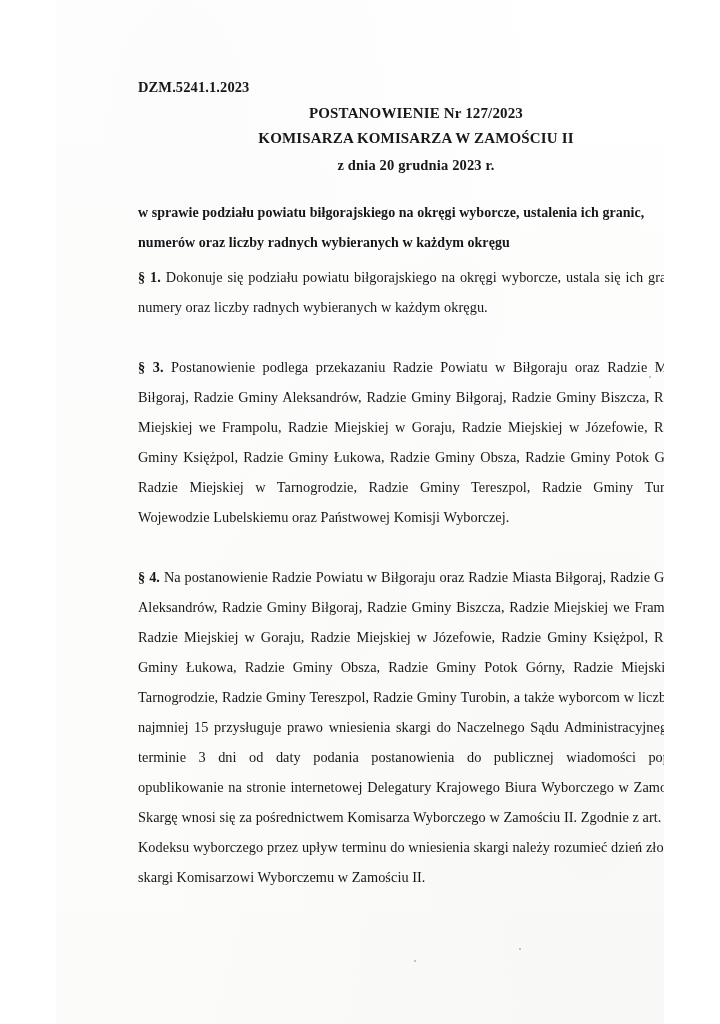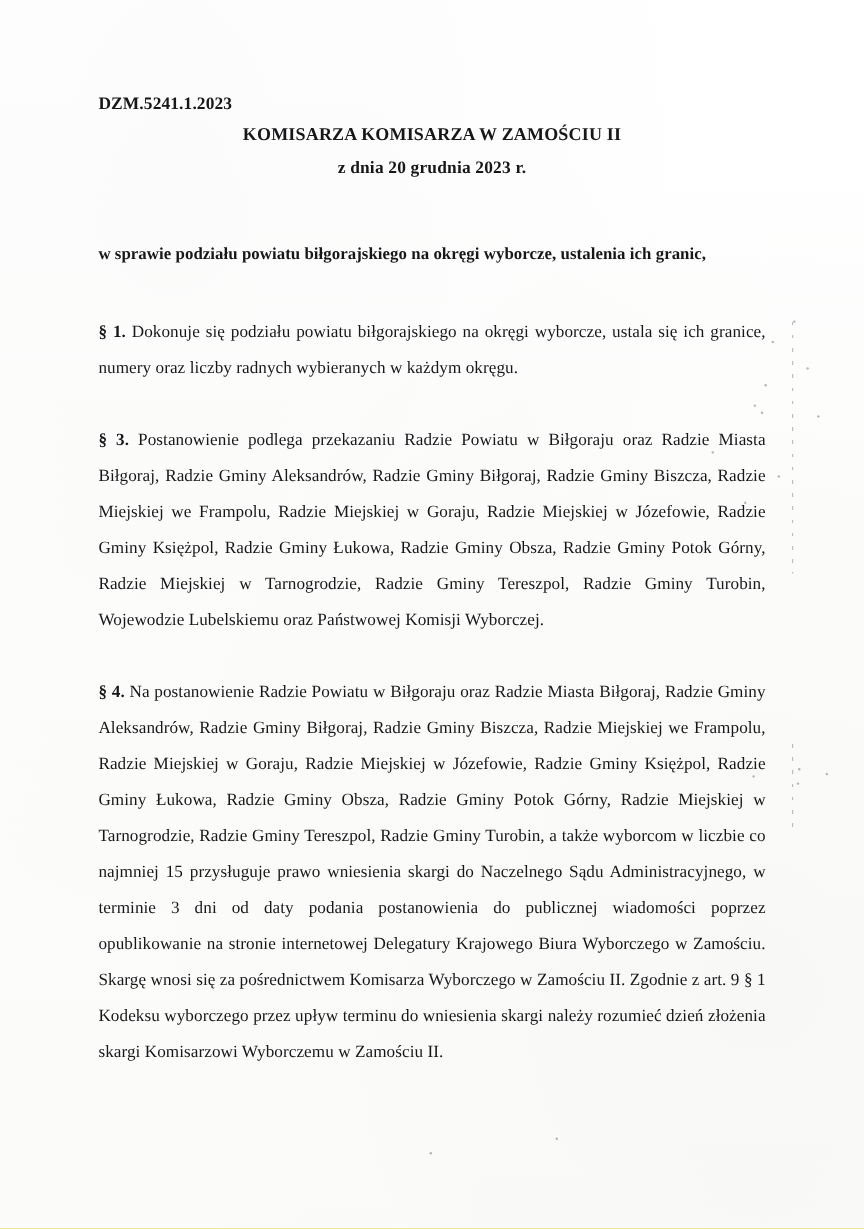--- a/index.html
+++ b/index.html
@@ -7,24 +7,24 @@
     margin: 0;
     padding: 0;
     background: #ffffff;
   }
   body {
     font-family: "Liberation Serif", "DejaVu Serif", serif;
     color: #17171a;
   }
   .page {
     position: relative;
-    width: 720px;
+    width: 608px;
     height: 1024px;
     margin: 0 auto;
-    background: #eab308;
+    background: #f9a8d4;
     overflow: hidden;
     box-sizing: border-box;
   }
   
   .page::before {
     content: "";
     position: absolute;
     inset: 0;
     background:
       radial-gradient(ellipse at 20% 12%, rgba(0,0,0,0.012), rgba(0,0,0,0) 60%),
@@ -128,26 +128,28 @@
 </head>
 <body>
 
 <div class="page">
 
   <div class="content">
 
     <div class="doc-ref">DZM.5241.1.2023</div>
 
     <div class="title-block">
+      <div class="title-line">POSTANOWIENIE Nr 127/2023</div>
       <div class="title-line">KOMISARZA KOMISARZA W ZAMOŚCIU II</div>
       <div class="title-line date">z dnia 20 grudnia 2023 r.</div>
     </div>
 
     <div class="subject-block">
       <div class="subject-line">w sprawie podziału powiatu biłgorajskiego na okręgi wyborcze, ustalenia ich granic,</div>
+      <div class="subject-line">numerów oraz liczby radnych wybieranych w każdym okręgu</div>
     </div>
 
     <div class="body-block">
 
 
       <p class="para no-justify-last">
         <span class="marker">§ 1.</span><span> Dokonuje się podziału powiatu biłgorajskiego na okręgi wyborcze, ustala się ich granice, numery oraz liczby radnych wybieranych w każdym okręgu.</span>
       </p>
 
 

